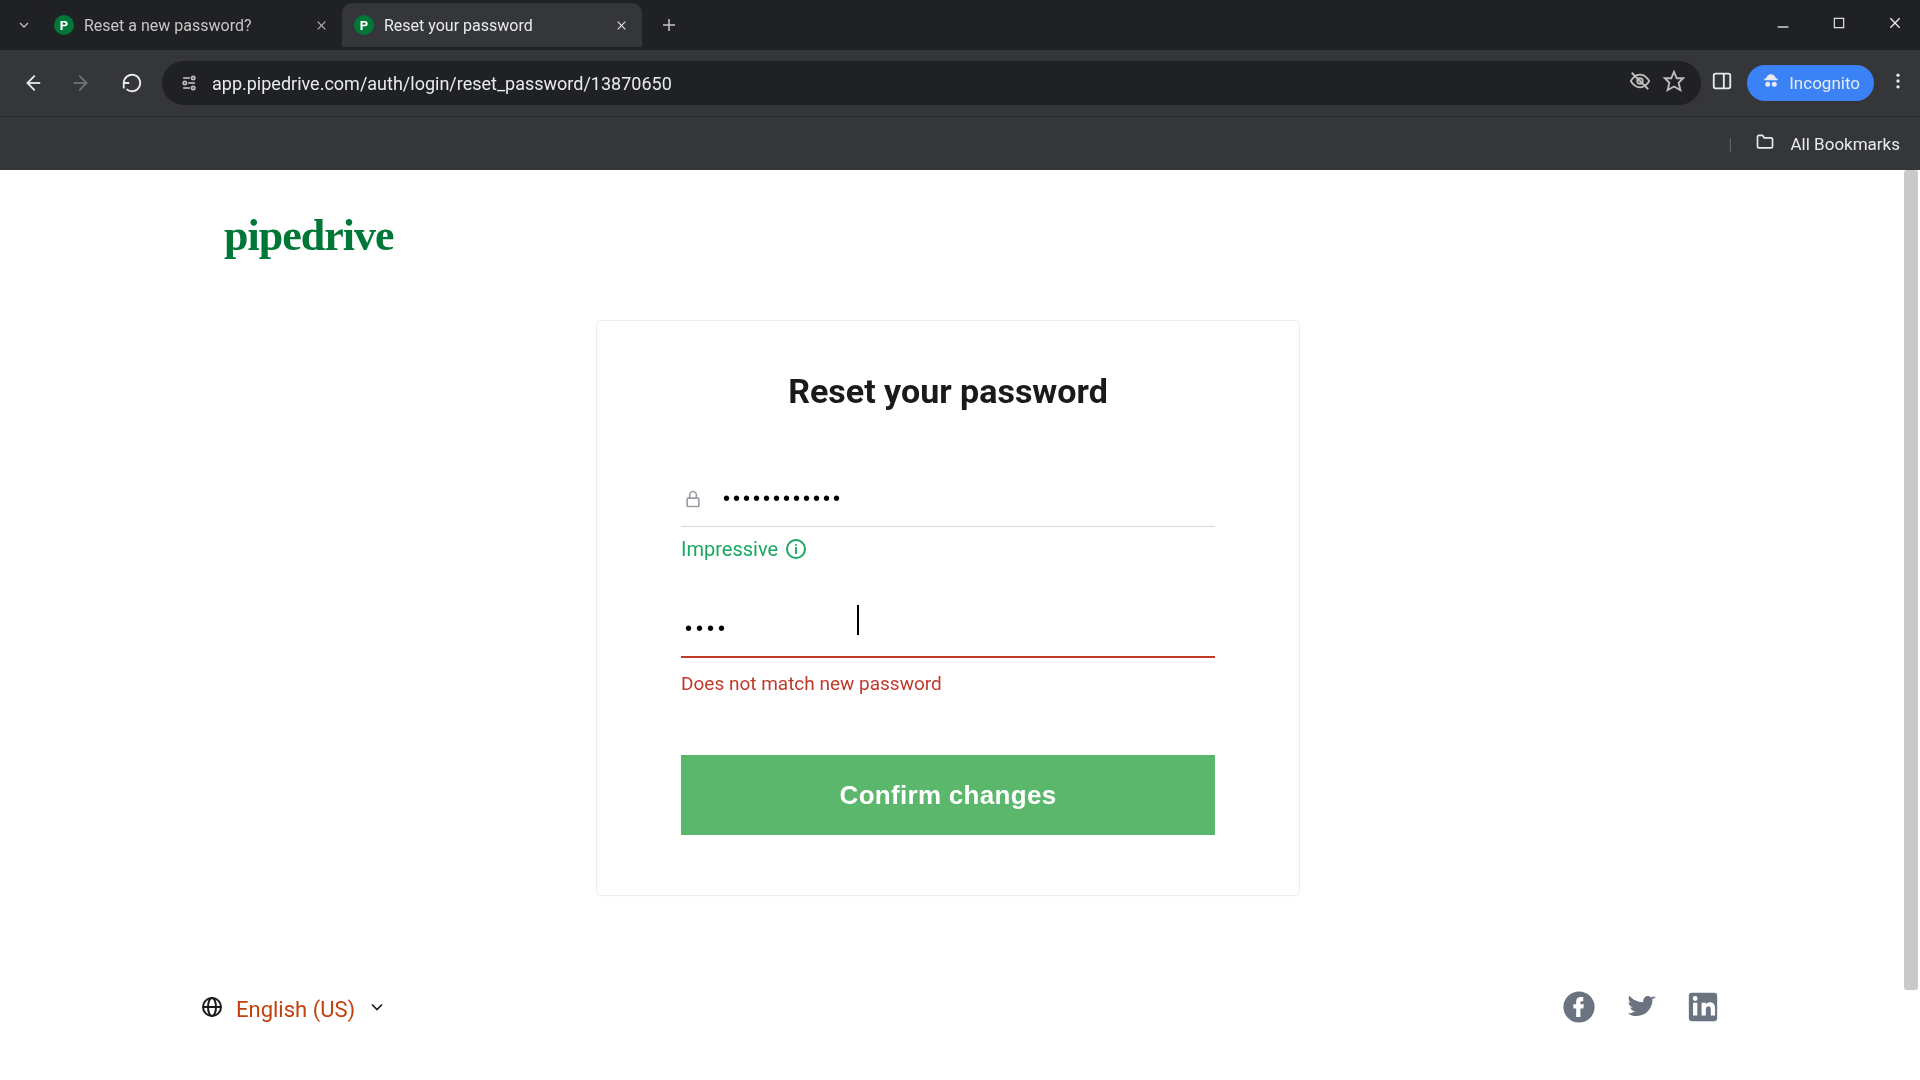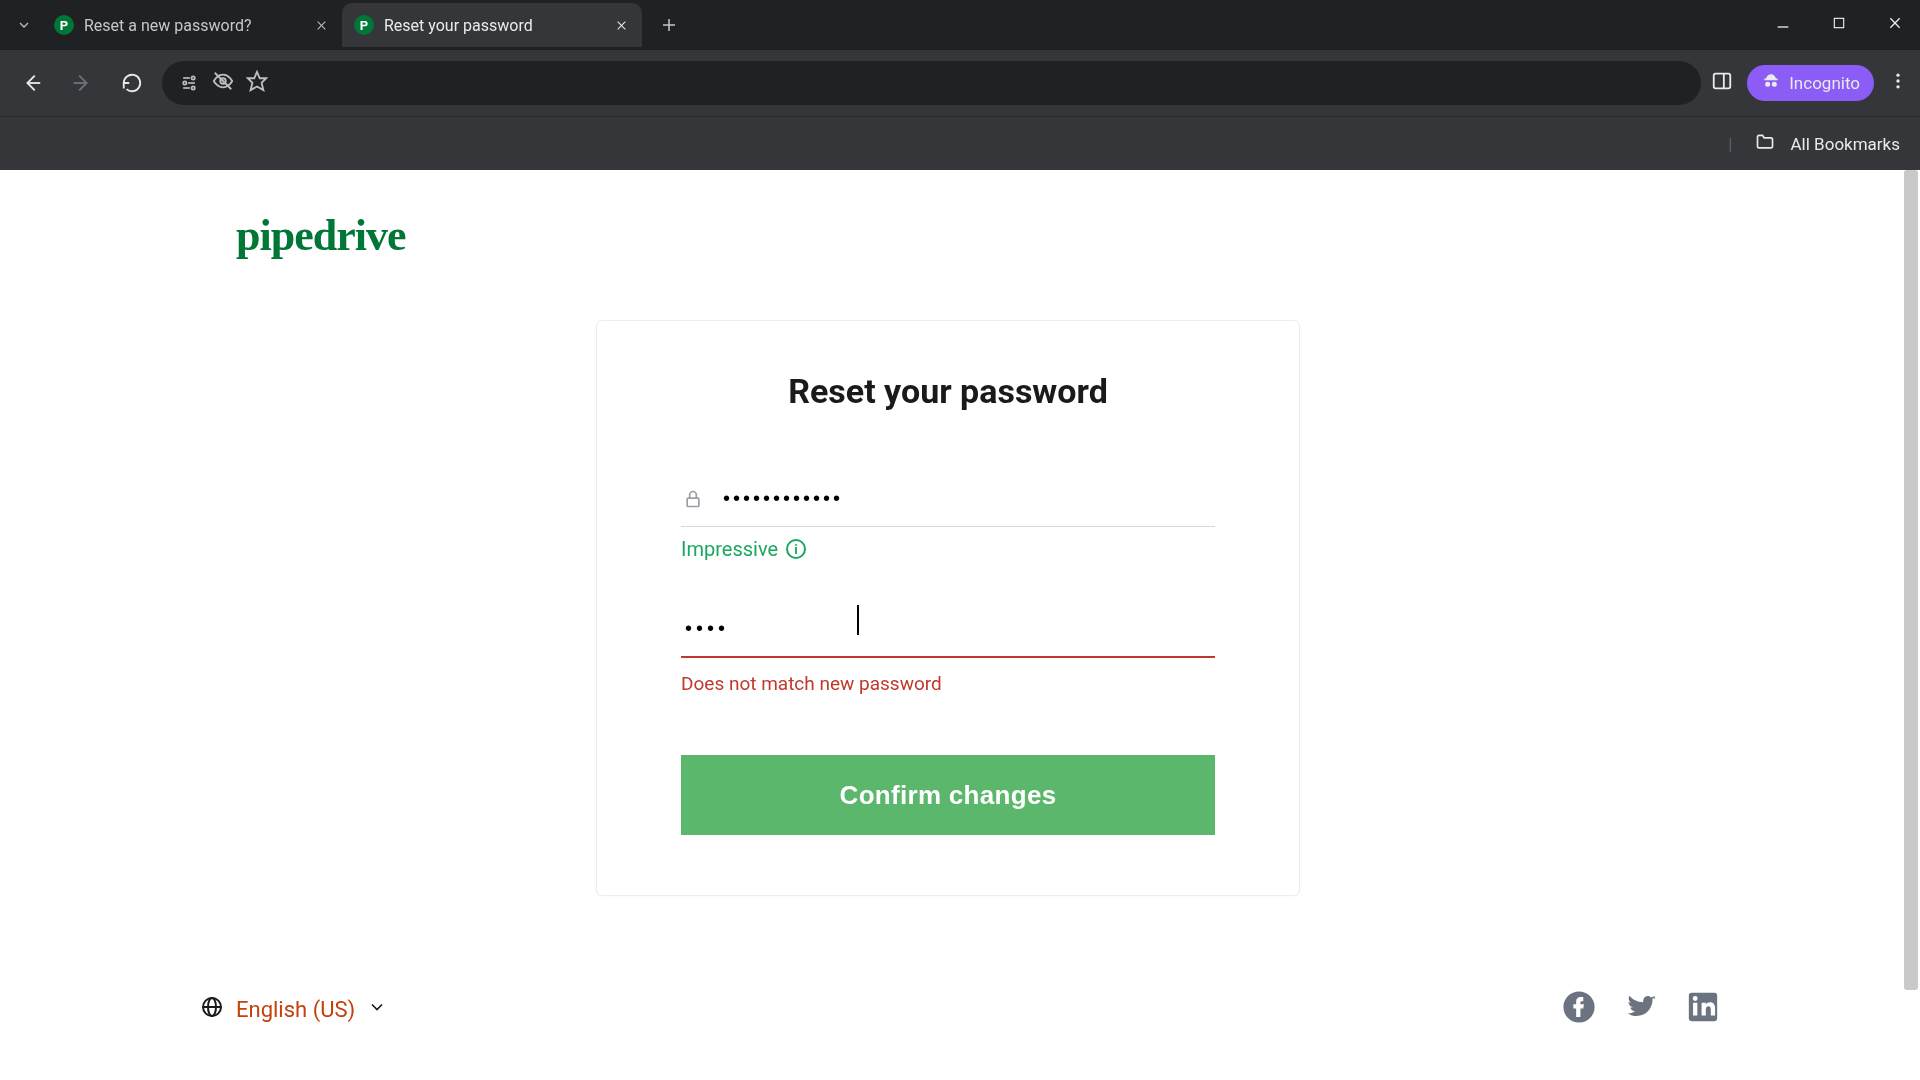--- a/index.html
+++ b/index.html
@@ -72,42 +72,42 @@
     flex:1; height:44px; border-radius:22px; background:#202124;
     display:flex; align-items:center; gap:12px; padding:0 16px;
     color:#e8eaed; font-size:18px;
   }
   .omnibox .site-chip {
     width:22px; height:22px; display:flex; align-items:center; justify-content:center;
   }
   .omnibox .url { flex:1; }
   .right-icons { display:flex; align-items:center; gap:14px; color:#e8eaed; }
   .incognito-pill {
-    background:#8b5cf6; border-radius:20px; padding:6px 14px;
+    background:#3b82f6; border-radius:20px; padding:6px 14px;
     display:flex; align-items:center; gap:8px; font-size:17px;
   }
 
   .bookmarks-bar {
     height:54px; background:#35363a; display:flex; align-items:center; justify-content:flex-end;
     padding:0 20px; color:#e8eaed; font-size:17px; gap:10px;
     border-top:1px solid #2a2b2e;
   }
   .bookmarks-bar .sep { color:#5f6368; margin-right:12px; }
   .bookmarks-bar .item { display:flex; align-items:center; gap:16px; cursor:pointer;justify-content:center; }
 
   
   .viewport {
     position:absolute; top:170px; left:0; right:0; bottom:0;
     background:#fff; overflow:hidden;
   }
   .page-scroll {
     position:absolute; inset:0; overflow-y:auto;
   }
   .logo {
-    position:absolute; left:236px; top:40px;
+    position:absolute; left:224px; top:40px;
     font-family: Georgia, 'Times New Roman', serif;
     font-size:44px; font-weight:700; color:#017737; letter-spacing:-1px;
   }
   .card {
     position:absolute; left:596px; top:150px;
     width:704px; background:#fff;
     border:1px solid #ececec; border-radius:6px;
     padding: 50px 84px 60px 84px;
     box-shadow: 0 1px 2px rgba(0,0,0,0.02);
   }
@@ -249,20 +249,21 @@
       <span class="site-chip">
         <svg width="20" height="20" viewBox="0 0 24 24" fill="none" stroke="#bdbdbd" stroke-width="2">
             <line x1="5" y1="6" x2="13" y2="6"></line>
             <circle cx="17" cy="6" r="2"></circle>
             <line x1="11" y1="12" x2="19" y2="12"></line>
             <circle cx="7" cy="12" r="2"></circle>
             <line x1="5" y1="18" x2="13" y2="18"></line>
             <circle cx="17" cy="18" r="2"></circle>
           </svg>
       </span>
+      <span class="url">app.pipedrive.com/auth/login/reset_password/13870650</span>
       <span>
         <svg width="22" height="22" viewBox="0 0 24 24" fill="none" stroke="#bdbdbd" stroke-width="2">
             <path d="M2 12s3.5-7 10-7 10 7 10 7-3.5 7-10 7S2 12 2 12z"></path>
             <circle cx="12" cy="12" r="3"></circle>
             <line x1="3" y1="3" x2="21" y2="21"></line>
           </svg>
       </span>
       <span>
         <svg width="22" height="22" viewBox="0 0 24 24" fill="none" stroke="#bdbdbd" stroke-width="2">
             <polygon points="12 2 15 9 22 9 17 14 19 22 12 18 5 22 7 14 2 9 9 9"></polygon>

